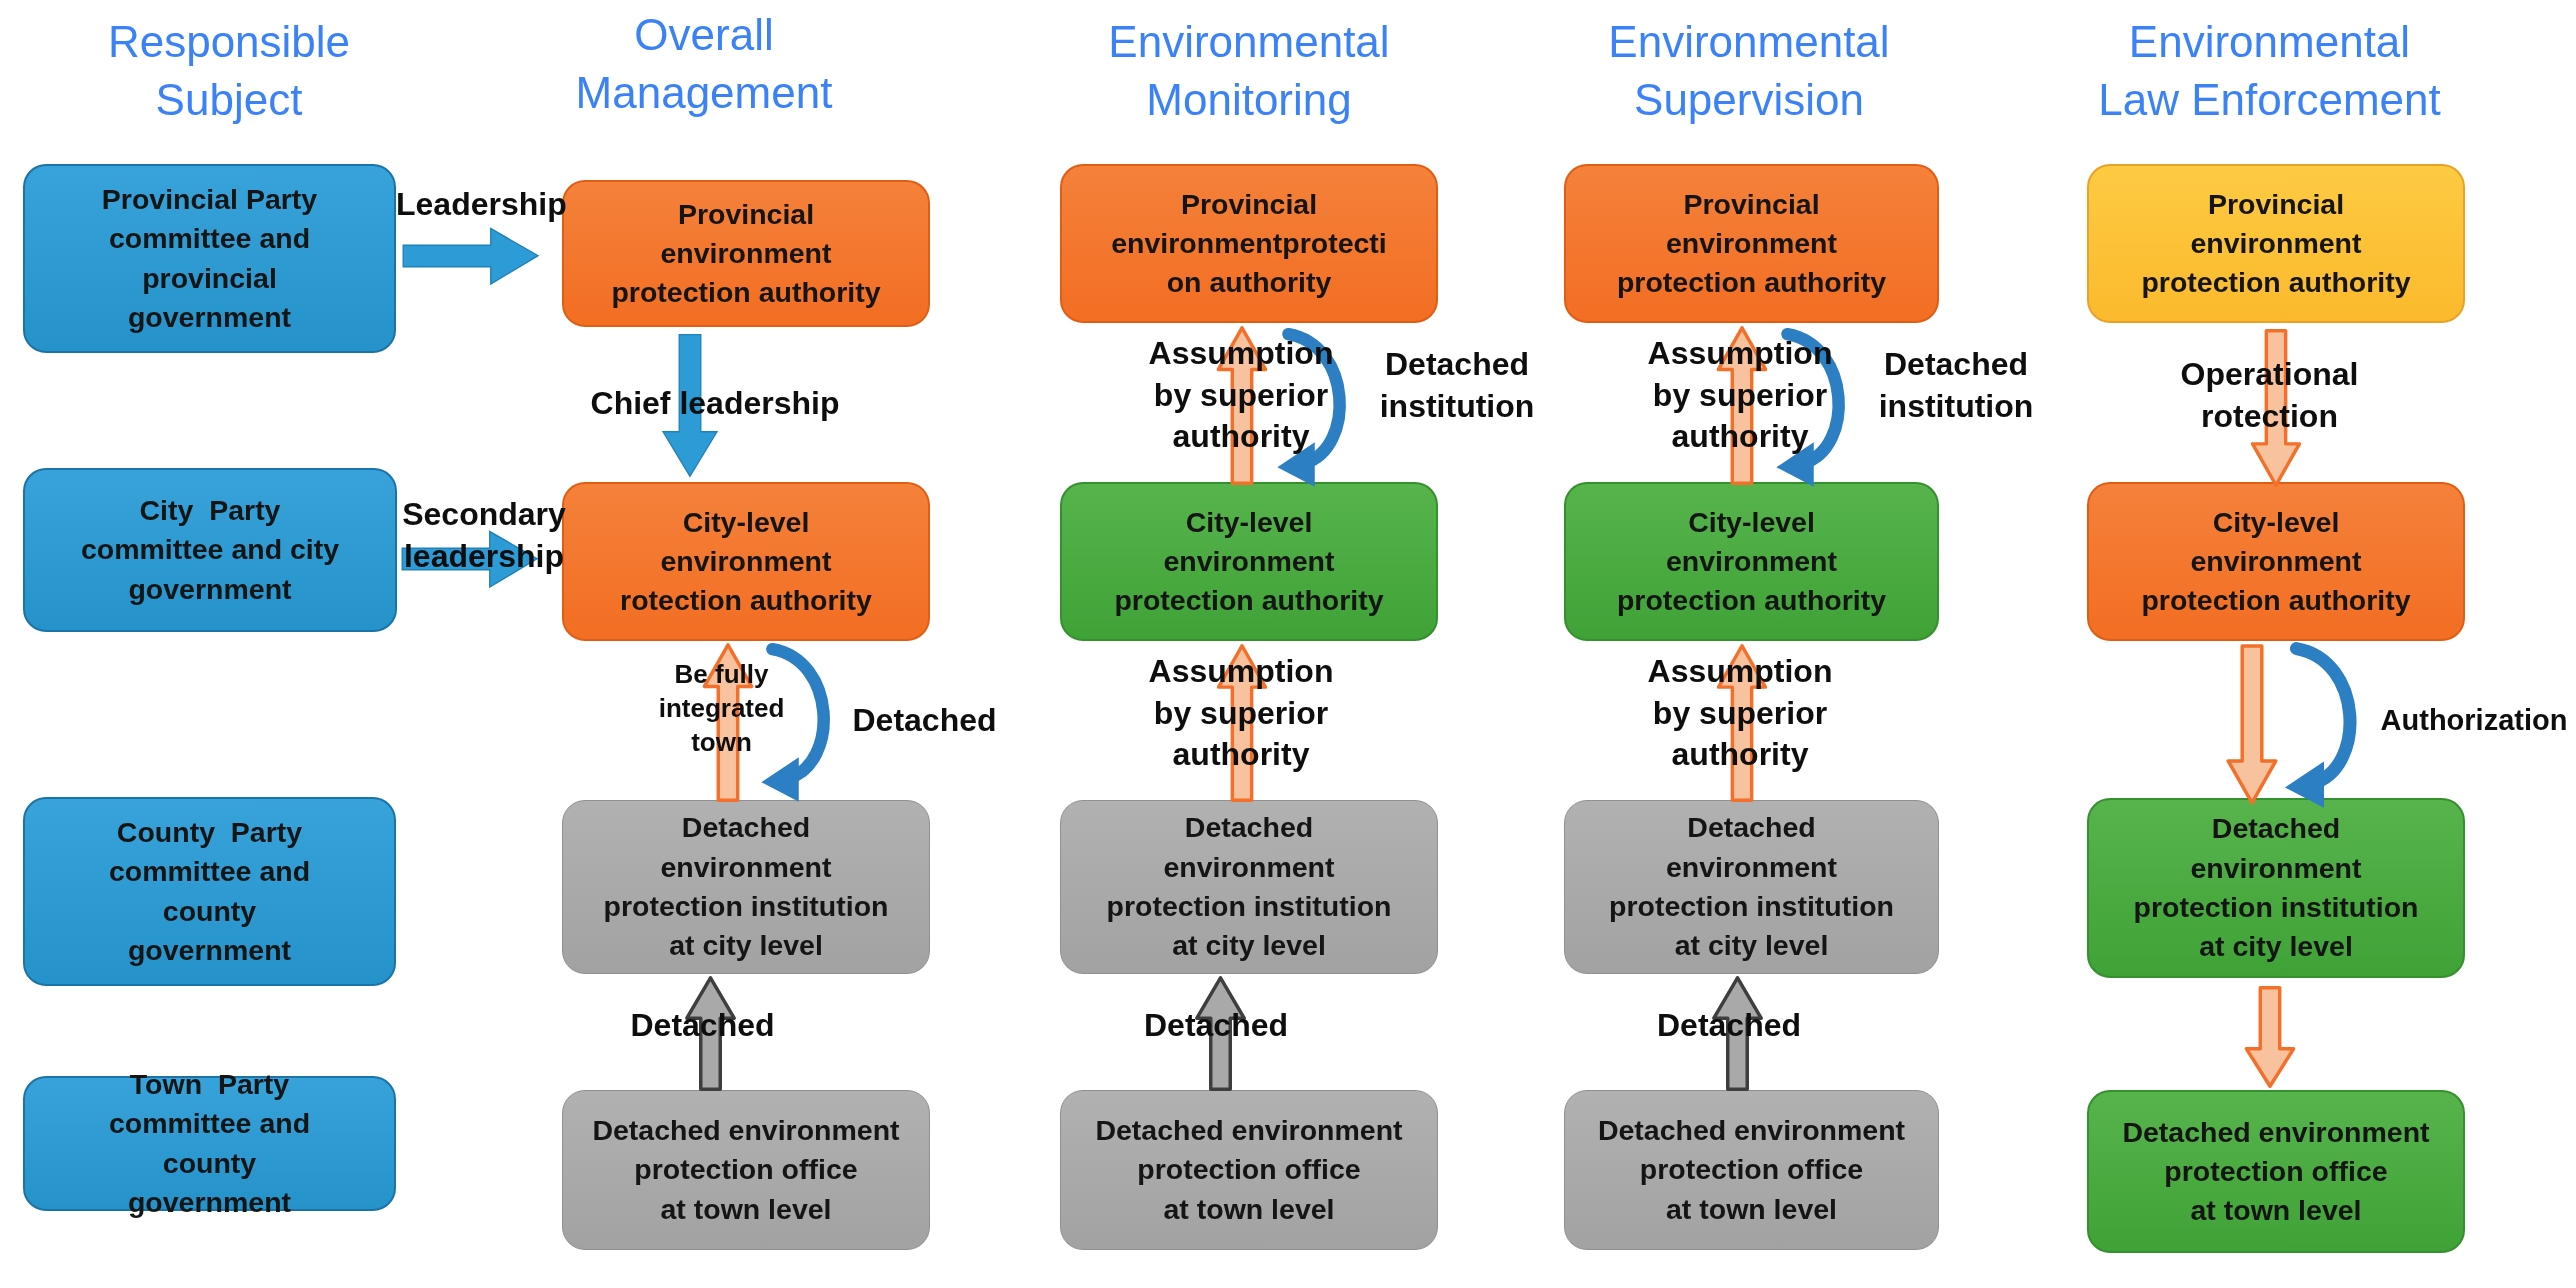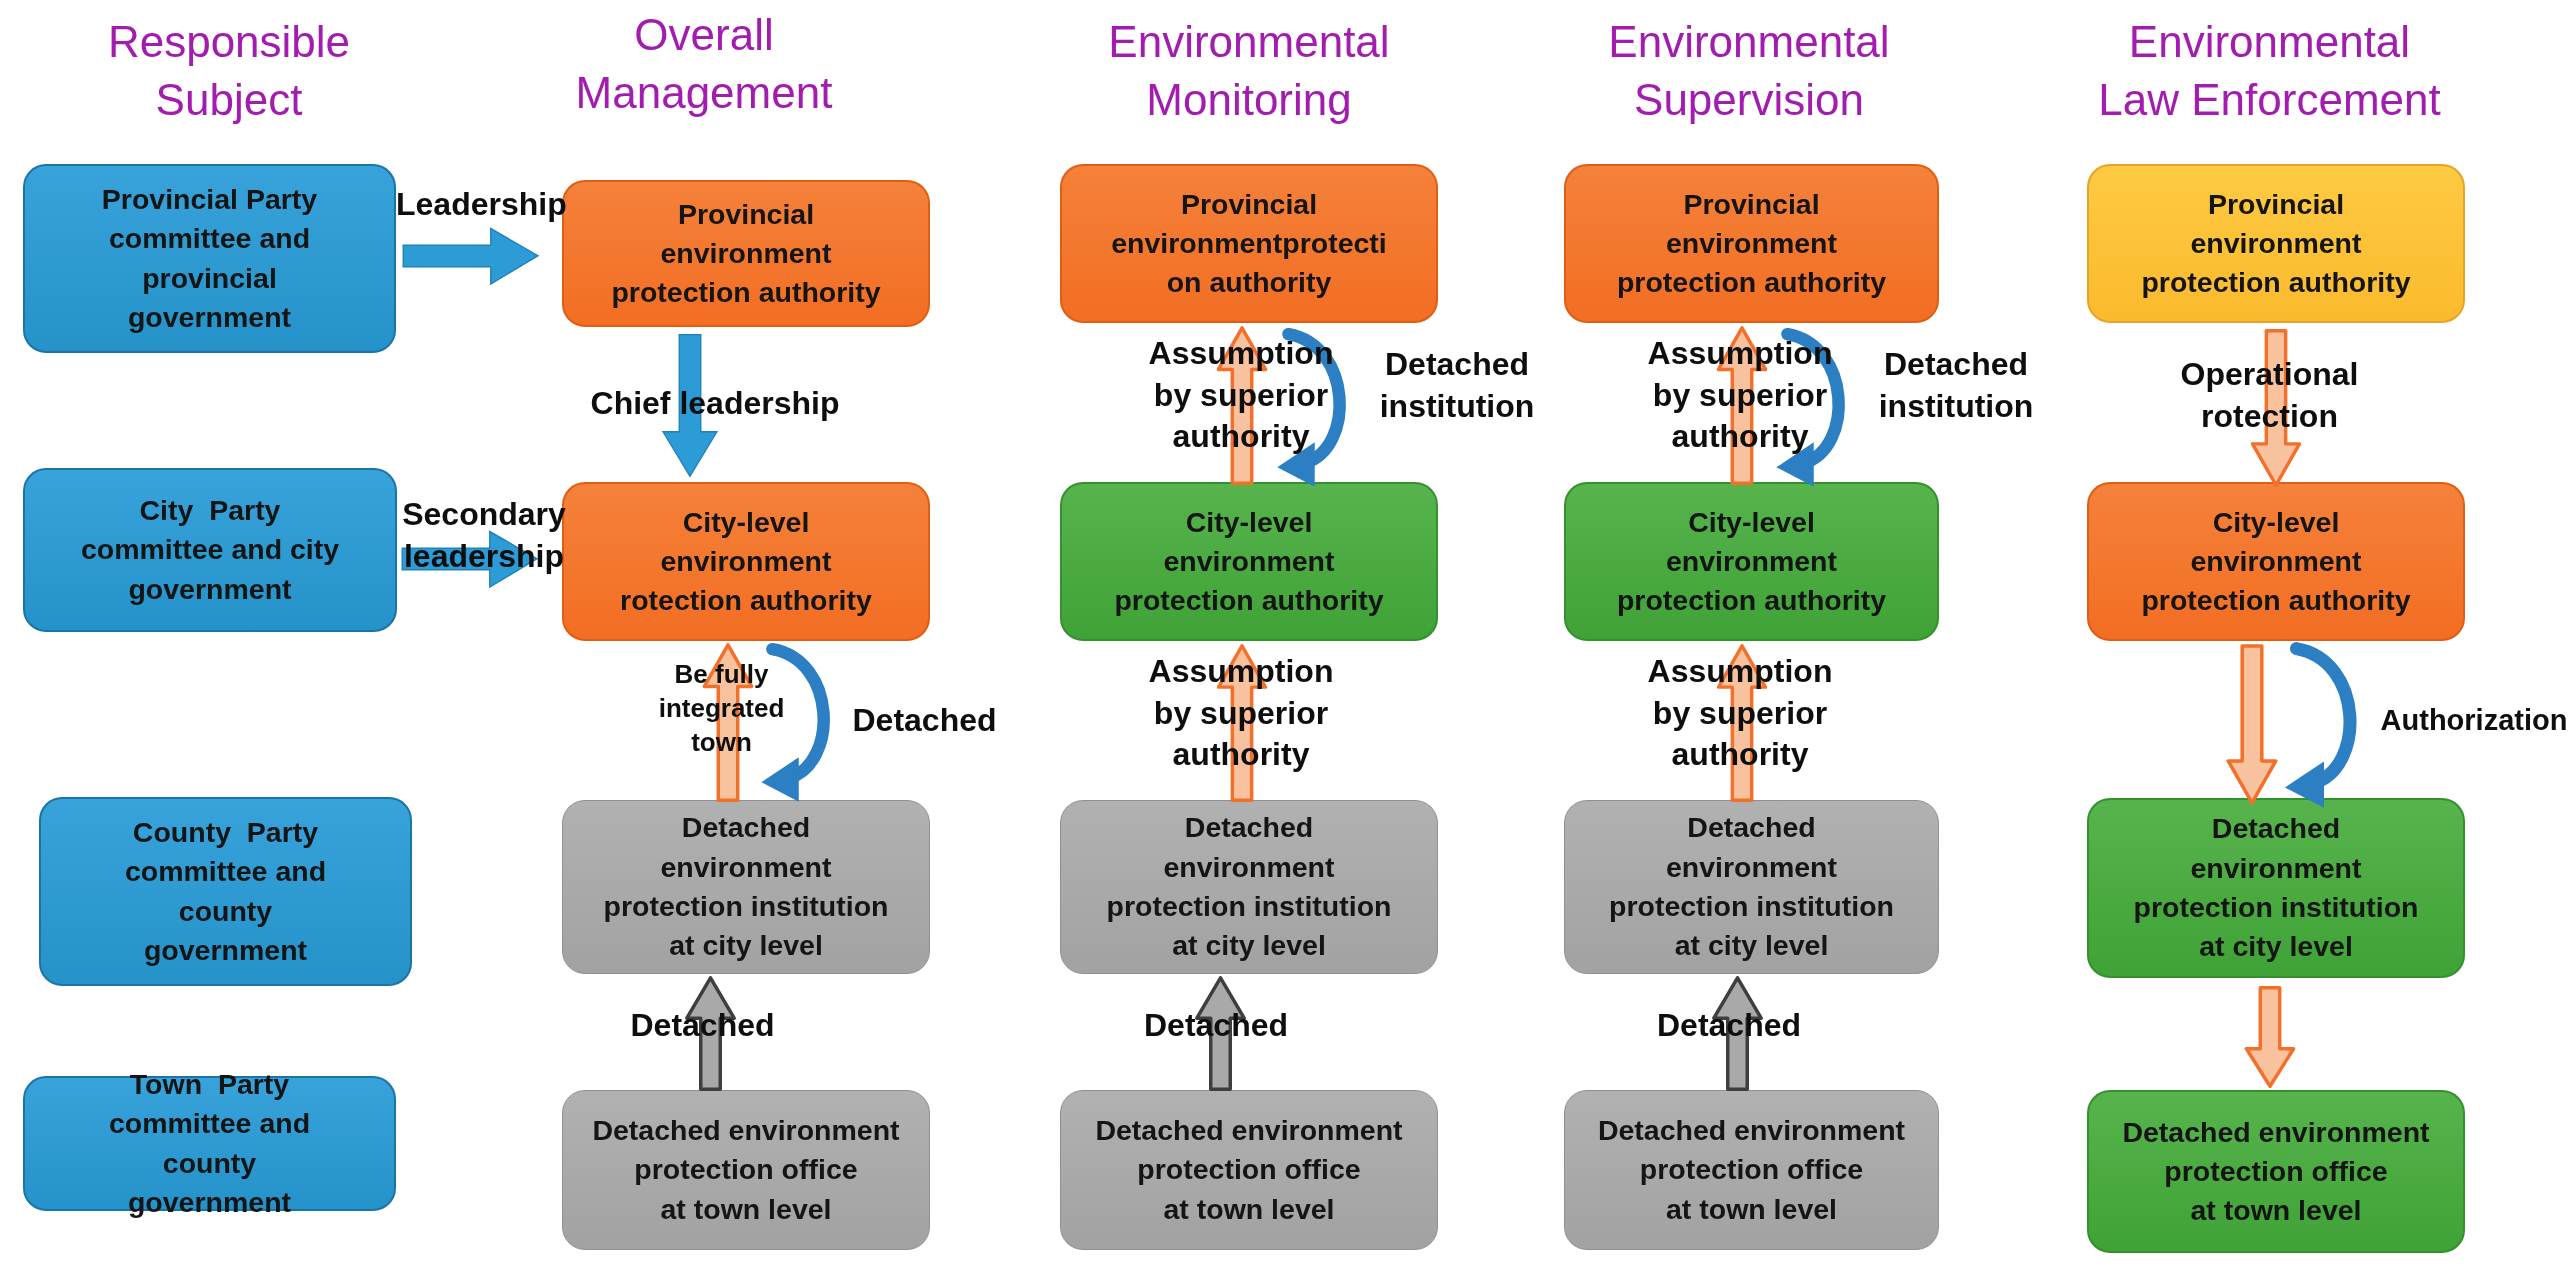--- a/index.html
+++ b/index.html
@@ -1,19 +1,19 @@
 <!DOCTYPE html>
 <html style="font-size:11px"><head>
 <meta charset="utf-8">
 <style>
   html,body{margin:0;padding:0;background:#ffffff;}
   #canvas{position:relative;width:2576px;height:1288px;background:#ffffff;overflow:hidden;
           font-family:"Liberation Sans", sans-serif;color:#111;}
   .hdr{position:absolute;text-align:center;font-size:44px;line-height:1.32;font-weight:400;
-       color:#a21caf;white-space:pre-wrap;}
+       color:#3b82f6;white-space:pre-wrap;}
   .box{position:absolute;display:flex;align-items:center;justify-content:center;text-align:center;
        white-space:pre-wrap;font-size:28.5px;line-height:1.38;font-weight:600;color:#151515;
        border-radius:23px;box-sizing:border-box;padding:5.6px 9.7px;}
   .blue  {background:linear-gradient(180deg,#37a3da 0%,#2692ca 100%);border:2.8px solid #1b74a8;}
   .orange{background:linear-gradient(180deg,#f5813a 0%,#f26e23 100%);border:2.1px solid #e05e14;}
   .yellow{background:linear-gradient(180deg,#fdca42 0%,#fbba2d 100%);border:2.8px solid #e8a226;}
   .green {background:linear-gradient(180deg,#57b44c 0%,#3fa237 100%);border:2.1px solid #35902e;}
   .gray  {background:linear-gradient(180deg,#b1b1b1 0%,#a2a2a2 100%);border:1.4px solid #909090;}
   .lbl{position:absolute;text-align:center;font-size:32px;line-height:1.3;font-weight:600;
        color:#0e0e0e;white-space:pre-wrap;z-index:6;}
@@ -35,21 +35,21 @@
   <div class="hdr" style="left:2044px;top:12.5px;width:451px;">Environmental
 Law Enforcement</div>
 
   <div class="box blue" style="left:23px;top:164px;width:373px;height:189px;">Provincial Party
 committee and
 provincial
 government</div>
   <div class="box blue" style="left:23px;top:468px;width:374px;height:164px;">City  Party
 committee and city
 government</div>
-  <div class="box blue" style="left:23px;top:797px;width:373px;height:189px;margin-left:16px;">County  Party
+  <div class="box blue" style="left:23px;top:797px;width:373px;height:189px;">County  Party
 committee and
 county
 government</div>
   <div class="box blue" style="left:23px;top:1076px;width:373px;height:135px;">Town  Party
 committee and
 county
 government</div>
 
   <svg class="arrow" style="left:399px;top:223px;" width="146" height="66" viewBox="0 0 210 95">
     <polygon points="6,32 132,32 132,8 200,47 132,88 132,63 6,63" fill="#2d9bd5" stroke="#1f82b8" stroke-width="2"></polygon>

